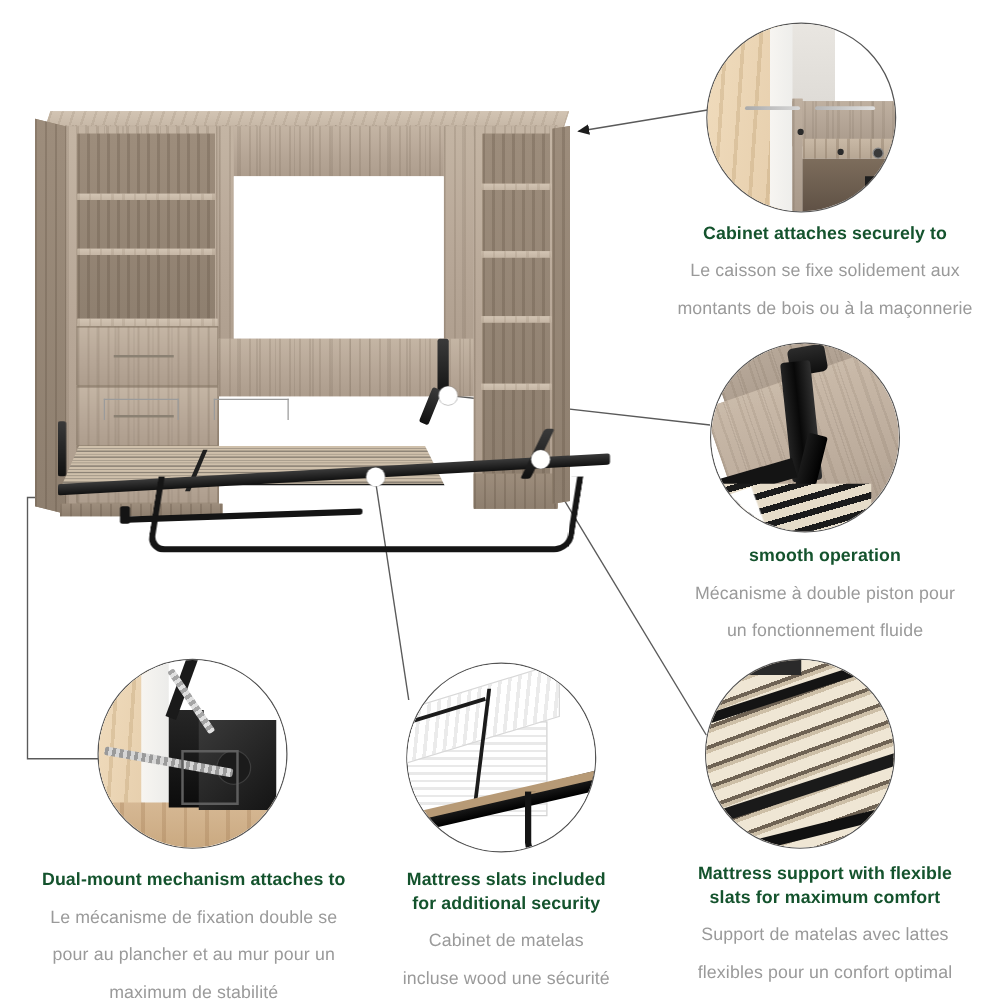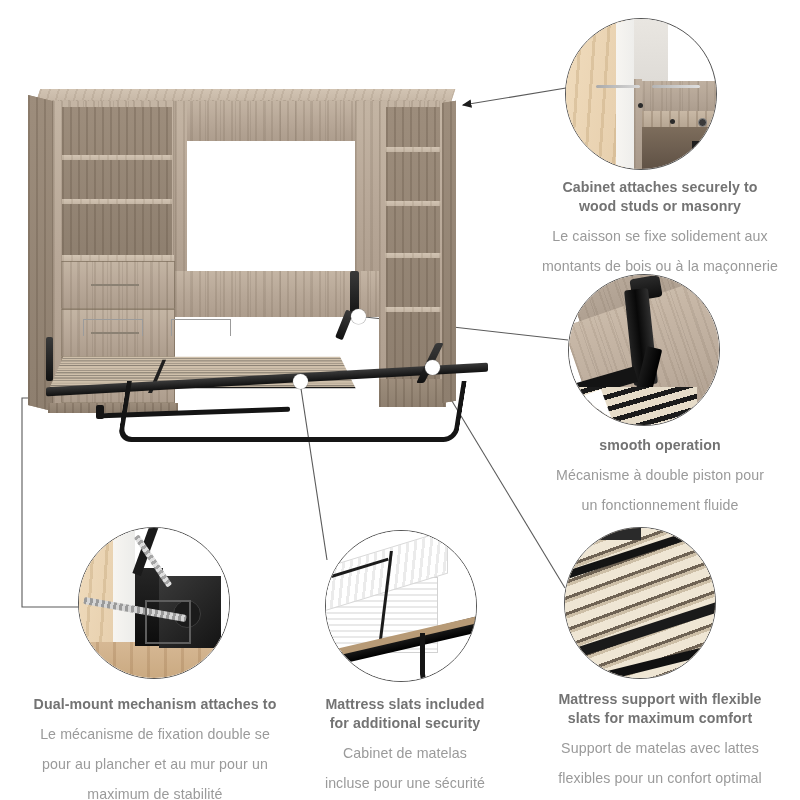--- a/index.html
+++ b/index.html
@@ -9,21 +9,21 @@
     font-family:"Liberation Sans", sans-serif;
     overflow:hidden;
     position:relative;
   }
   .stage{position:absolute;left:0;top:0;width:800px;height:800px;}
 
   
   .abs{position:absolute;}
   .cap{position:absolute;text-align:center;}
   .cap .en{
-    font-size:14.2px;font-weight:700;color:#737373;line-height:1.33;
+    font-size:14.2px;font-weight:700;color:#14532d;line-height:1.33;
     letter-spacing:.1px;
   }
   .cap .fr{
     font-size:14.2px;font-weight:400;color:#9a9a9a;line-height:1.33;
     letter-spacing:.1px;margin-top:11px;
   }
 
   
   .inset{
     position:absolute;border-radius:50%;overflow:hidden;
@@ -201,21 +201,20 @@
       <div class="abs" style="left:86px;top:66px;width:48px;height:3px;background:linear-gradient(90deg,#b5b5b5,#e0e0e0);border-radius:2px;"></div>
       <div class="abs" style="left:72px;top:84px;width:5px;height:5px;border-radius:50%;background:#2b2b2b;"></div>
       <div class="abs" style="left:104px;top:100px;width:5px;height:5px;border-radius:50%;background:#2b2b2b;"></div>
       <div class="abs" style="left:132px;top:99px;width:7px;height:7px;border-radius:50%;background:#3a3a3a;border:1px solid #888;"></div>
       <div class="abs" style="left:126px;top:122px;width:10px;height:26px;background:#1e1e1e;"></div>
     </div>
   </div>
 
   <div class="cap" style="left:520px;top:178px;width:280px;">
     <div class="en">Cabinet attaches securely to</div>
-    <div class="en">wood studs or masonry</div>
     <div class="fr">Le caisson se fixe solidement aux</div>
     <div class="fr">montants de bois ou à la maçonnerie</div>
   </div>
 
   <div class="inset" style="left:568px;top:274px;width:152px;height:152px;">
     <div class="scene" style="background:#ffffff;">
       <div class="abs woodGray" style="left:-10px;top:-14px;width:200px;height:92px;transform:rotate(-19deg);transform-origin:left top;"></div>
       <div class="abs woodGray" style="left:-6px;top:52px;width:210px;height:120px;transform:rotate(-19deg);transform-origin:left top;filter:brightness(1.06);"></div>
 
       <div class="abs" style="left:62px;top:2px;width:30px;height:22px;background:linear-gradient(180deg,#2b2b2b,#0f0f0f);border-radius:4px;transform:rotate(-10deg);"></div>
@@ -294,17 +293,17 @@
       <div class="abs" style="left:-14px;top:108px;width:170px;height:12px;background:linear-gradient(180deg,#1f1f1f,#000);transform:skewY(-13deg);"></div>
       <div class="abs" style="left:-10px;top:104px;width:160px;height:7px;background:#b79a76;transform:skewY(-13deg);"></div>
       <div class="abs" style="left:94px;top:102px;width:46px;height:48px;border:5px solid #141414;border-top:none;border-radius:0 0 12px 12px;"></div>
     </div>
   </div>
 
   <div class="cap" style="left:296px;top:695px;width:218px;">
     <div class="en">Mattress slats included</div>
     <div class="en">for additional security</div>
     <div class="fr">Cabinet de matelas</div>
-    <div class="fr">incluse pour une sécurité</div>
+    <div class="fr">incluse wood une sécurité</div>
     <div class="fr">supplémentaire</div>
   </div>
 
 </div>
 
 </body></html>

